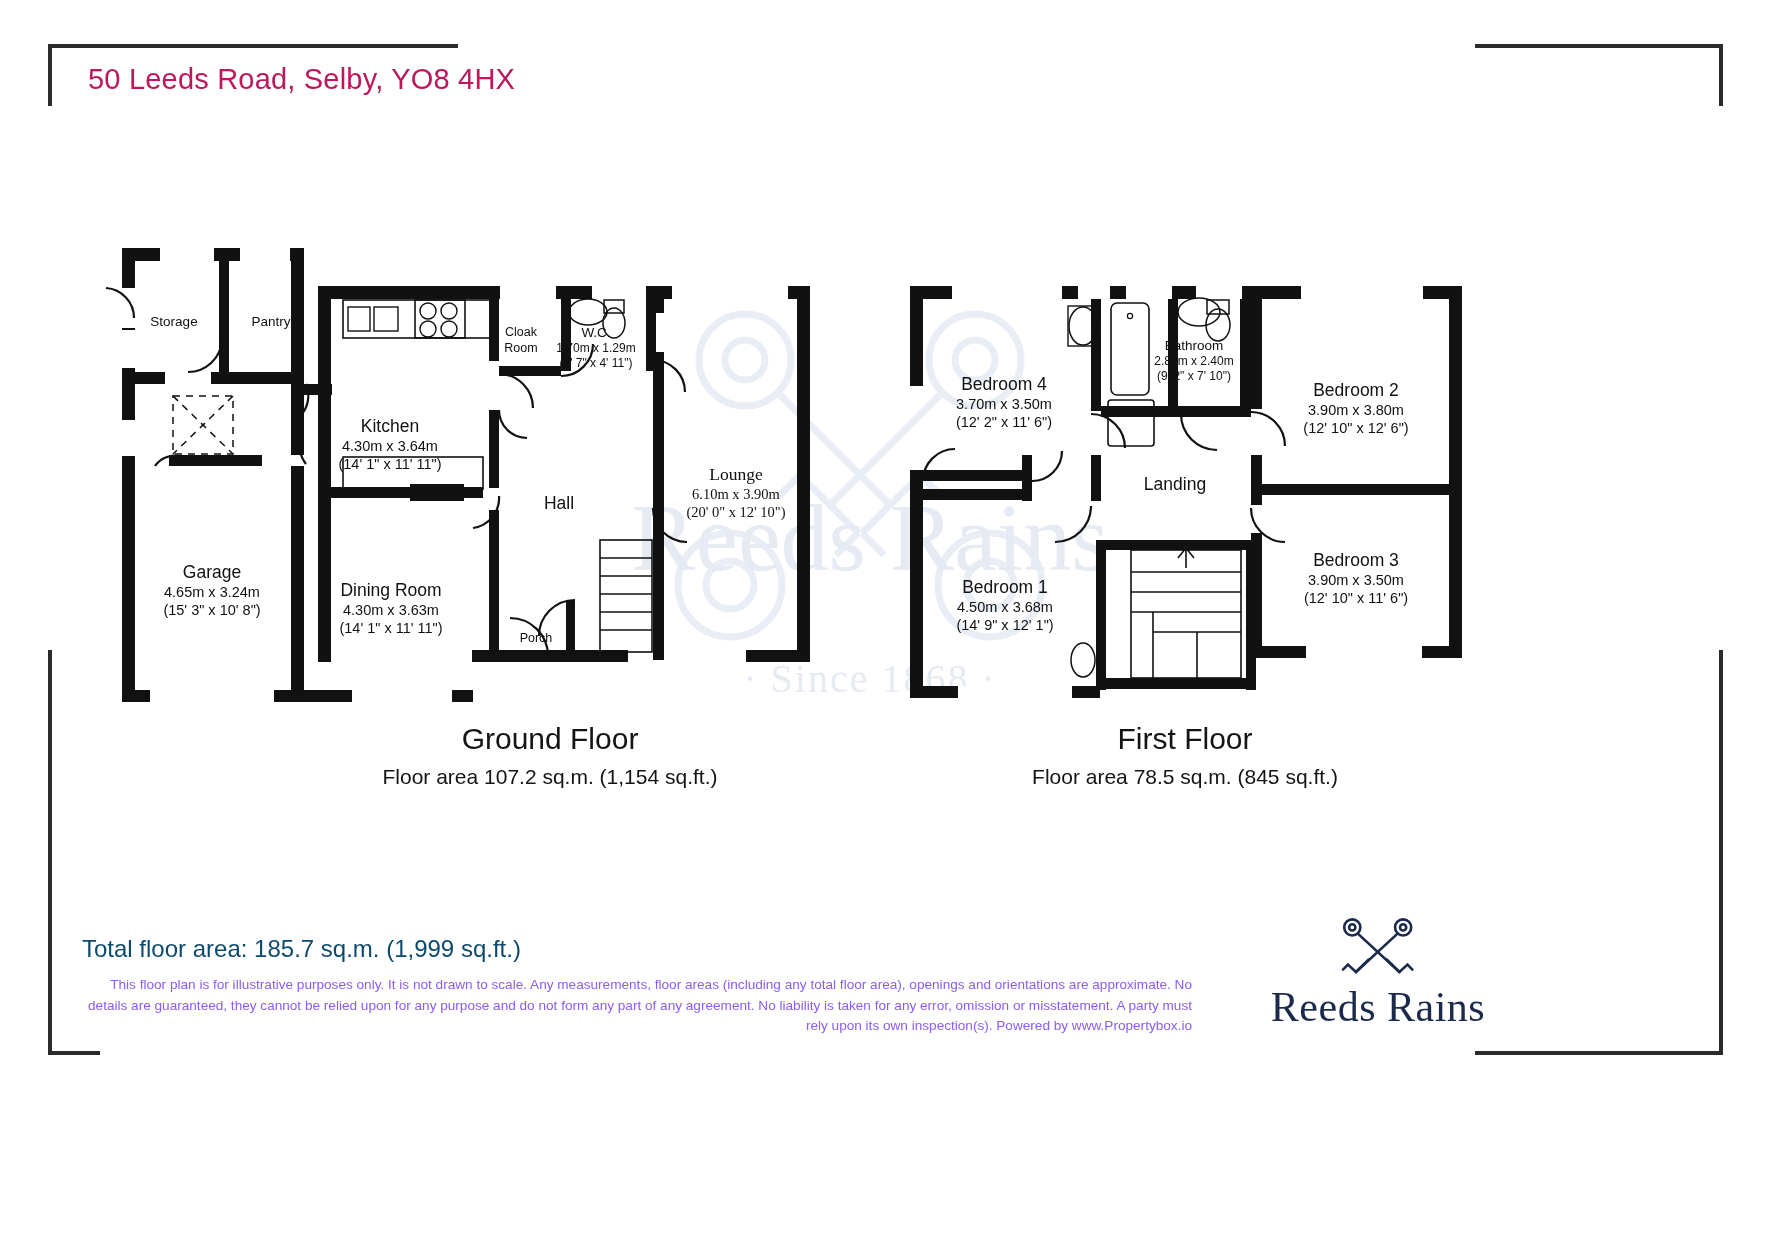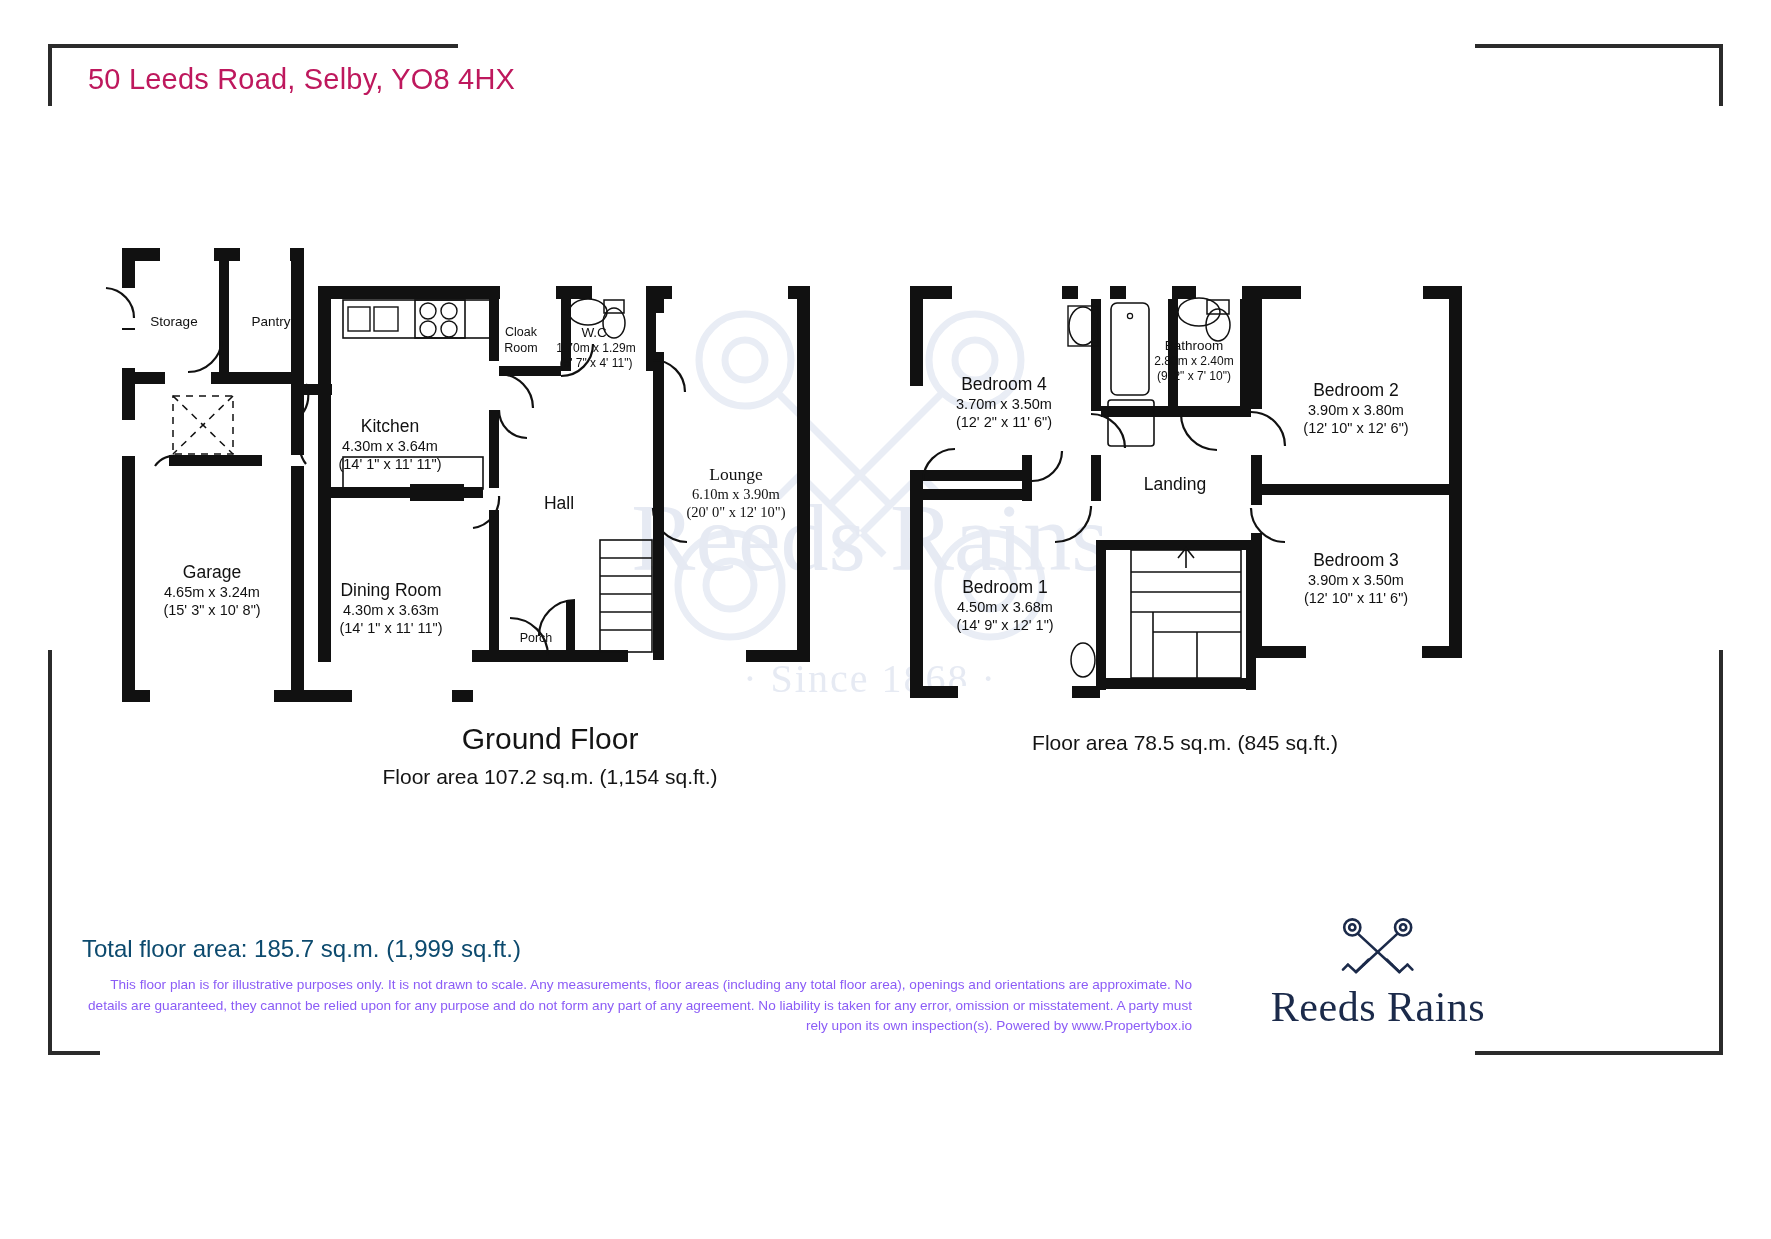--- a/index.html
+++ b/index.html
@@ -338,20 +338,21 @@
   <div class="nm">Bedroom 1</div>
   <div class="dm">4.50m x 3.68m</div>
   <div class="dm">(14' 9" x 12' 1")</div>
 </div>
 
 <div class="floor-caption" style="left:250px;top:722px;width:600px;">
   <div class="ttl">Ground Floor</div>
   <div class="area">Floor area 107.2 sq.m. (1,154 sq.ft.)</div>
 </div>
 <div class="floor-caption" style="left:885px;top:722px;width:600px;">
+  <div class="ttl">First Floor</div>
   <div class="area">Floor area 78.5 sq.m. (845 sq.ft.)</div>
 </div>
 
 <div id="total-area">Total floor area: 185.7 sq.m. (1,999 sq.ft.)</div>
 <div id="disclaimer">This floor plan is for illustrative purposes only. It is not drawn to scale. Any measurements, floor areas (including any total floor area), openings and orientations are approximate. No details are guaranteed, they cannot be relied upon for any purpose and do not form any part of any agreement. No liability is taken for any error, omission or misstatement. A party must rely upon its own inspection(s). Powered by www.Propertybox.io</div>
 
 <div id="brand">
   <svg class="logo" viewBox="0 0 170 100" fill="none">
     <g stroke="#1b2a4a" stroke-width="4.2" fill="none" stroke-linecap="round">
       <circle cx="44" cy="20" r="13"></circle>

